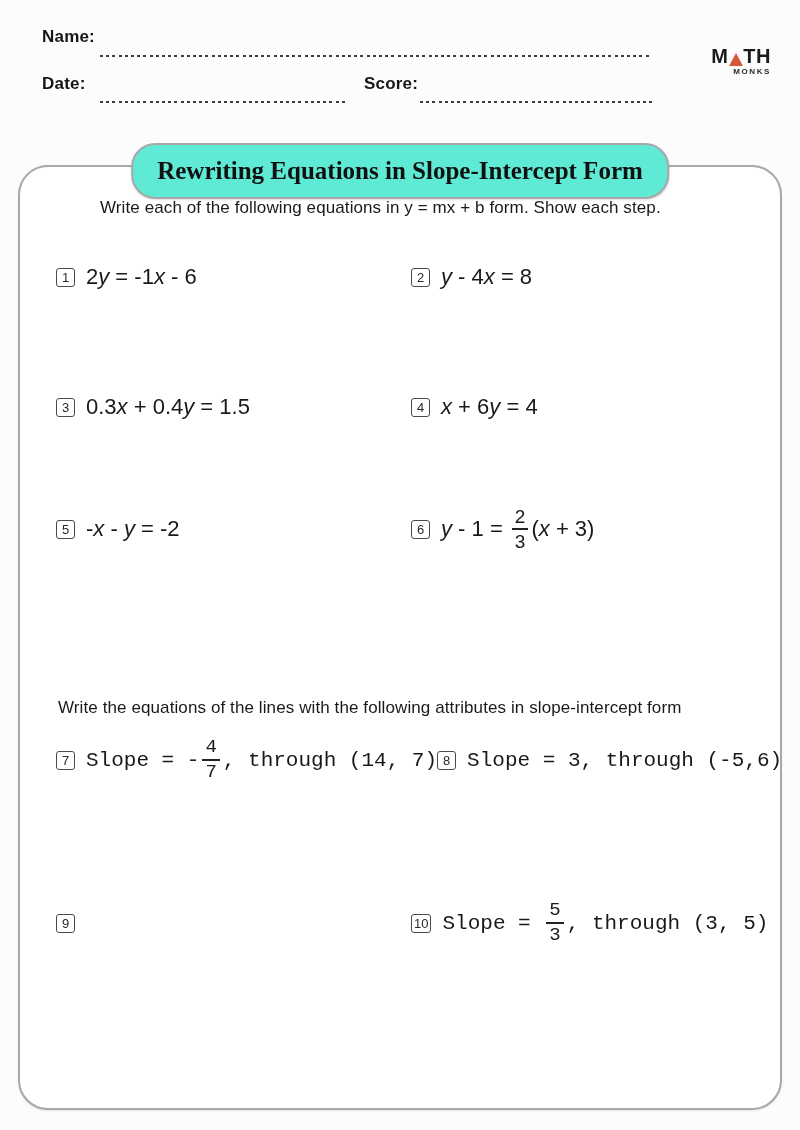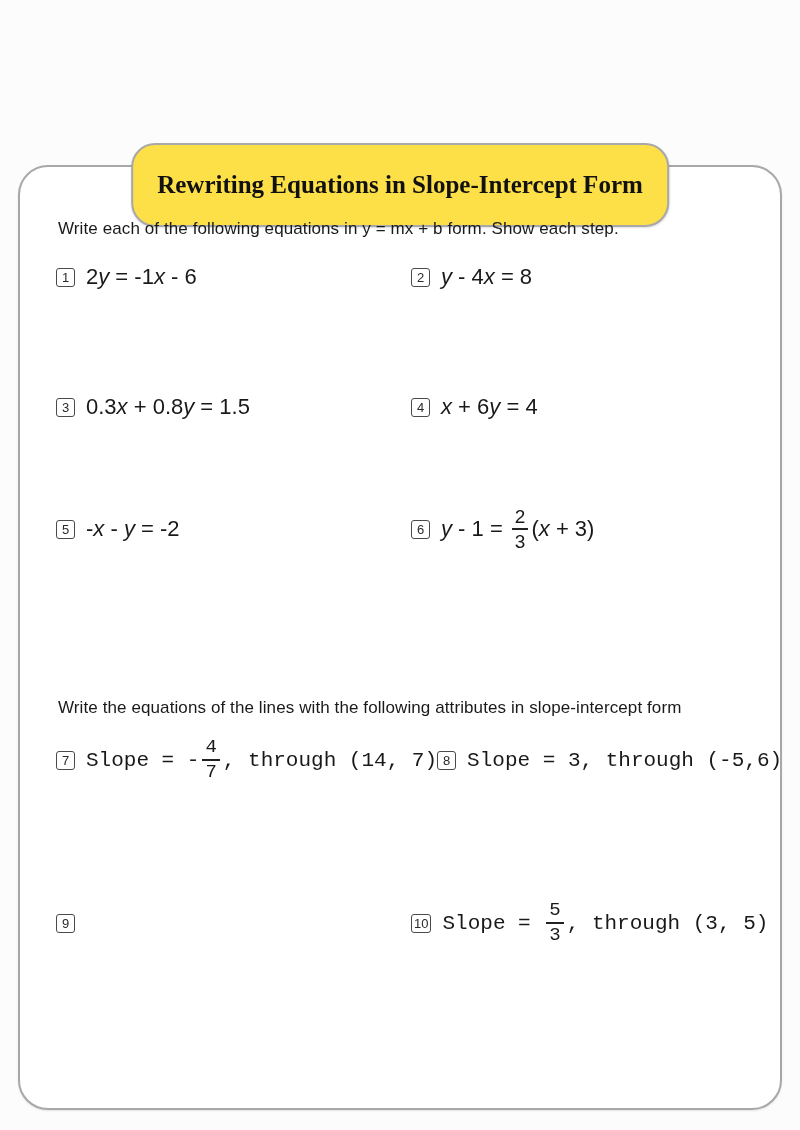--- a/index.html
+++ b/index.html
@@ -62,40 +62,40 @@
     background: #ffffff;
     border: 2px solid #a8a8a8;
     border-radius: 30px;
     box-shadow: 0 1px 2px rgba(0,0,0,0.10);
   }
   .title-pill {
     position: absolute;
     left: 50%; top: -24px;
     transform: translateX(-50%);
     height: 44px;
-    background: #fde047;
+    background: #5eead4;
     border: 2px solid #a8a8a8;
     border-radius: 24px;
-    padding: 18px 24px;
+    padding: 4px 24px;
     display: flex; align-items: center;
     white-space: nowrap;
     box-shadow: 0 1px 2px rgba(0,0,0,0.12);
     font-family: "Liberation Serif", serif;
     font-weight: bold;
     font-size: 25px;
     color: #111111;
   }
   .instruction {
     position: absolute;
     left: 38px;
     font-size: 17px;
     color: #1a1a1a;
     letter-spacing: 0.1px;
   }
-  .instr-1 { top: 52px; }
+  .instr-1 { top: 31px; margin-left: 42px; }
   .instr-2 { top: 531px; text-align: right; }
   .prob-row {
     position: absolute;
     left: 0; width: 100%;
     display: flex;
     padding-left: 36px;
     box-sizing: border-box;
     align-items: center;
   }
   .row-1 { top: 93px;  height: 34px; }
@@ -136,41 +136,60 @@
   }
   .eq .frac .num { font-size: 19px; padding: 0 3px 2px 3px; }
   .eq .frac .den { font-size: 19px; padding: 2px 3px 0 3px; border-top: 2px solid #222; }
   .row-4 .eq, .row-5 .eq { font-size: 21px; font-family: Liberation Mono, monospace; }
 </style>
 </head>
 <body>
 
 <div class="page">
 
+  <div class="header">
+    <span class="field-label name-label">Name:</span>
+    <div class="write-line name-line"></div>
+
+    <span class="field-label date-label">Date:</span>
+    <div class="write-line date-line"></div>
+
+    <span class="field-label score-label">Score:</span>
+    <div class="write-line score-line"></div>
+
+    <div class="logo">
+      <div class="logo-math">
+        <span>M</span>
+        <span class="logo-tri"></span>
+        <span>TH</span>
+      </div>
+      <div class="logo-monks">MONKS</div>
+    </div>
+  </div>
 
   <div class="sheet">
     <div class="title-pill">Rewriting Equations in Slope-Intercept Form</div>
 
     <div class="instruction instr-1">Write each of the following equations in y = mx + b form. Show each step.</div>
 
     <div class="prob-row row-1">
       <div class="cell-left">
         <span class="badge">1</span>
         <span class="eq"><span>2</span><span class="var">y</span><span> = -1</span><span class="var">x</span><span> - 6</span></span>
       </div>
       <div class="cell-right">
         <span class="badge">2</span>
         <span class="eq"><span class="var">y</span><span> - 4</span><span class="var">x</span><span> = 8</span></span>
       </div>
     </div>
 
     <div class="prob-row row-2">
       <div class="cell-left">
         <span class="badge">3</span>
-        <span class="eq"><span>0.3</span><span class="var">x</span><span> + 0.8</span><span class="var">y</span><span> = 1.5</span></span>
+        <span class="eq"><span>0.3</span><span class="var">x</span><span> + 0.4</span><span class="var">y</span><span> = 1.5</span></span>
       </div>
       <div class="cell-right">
         <span class="badge">4</span>
         <span class="eq"><span class="var">x</span><span> + 6</span><span class="var">y</span><span> = 4</span></span>
       </div>
     </div>
 
     <div class="prob-row row-3">
       <div class="cell-left">
         <span class="badge">5</span>

